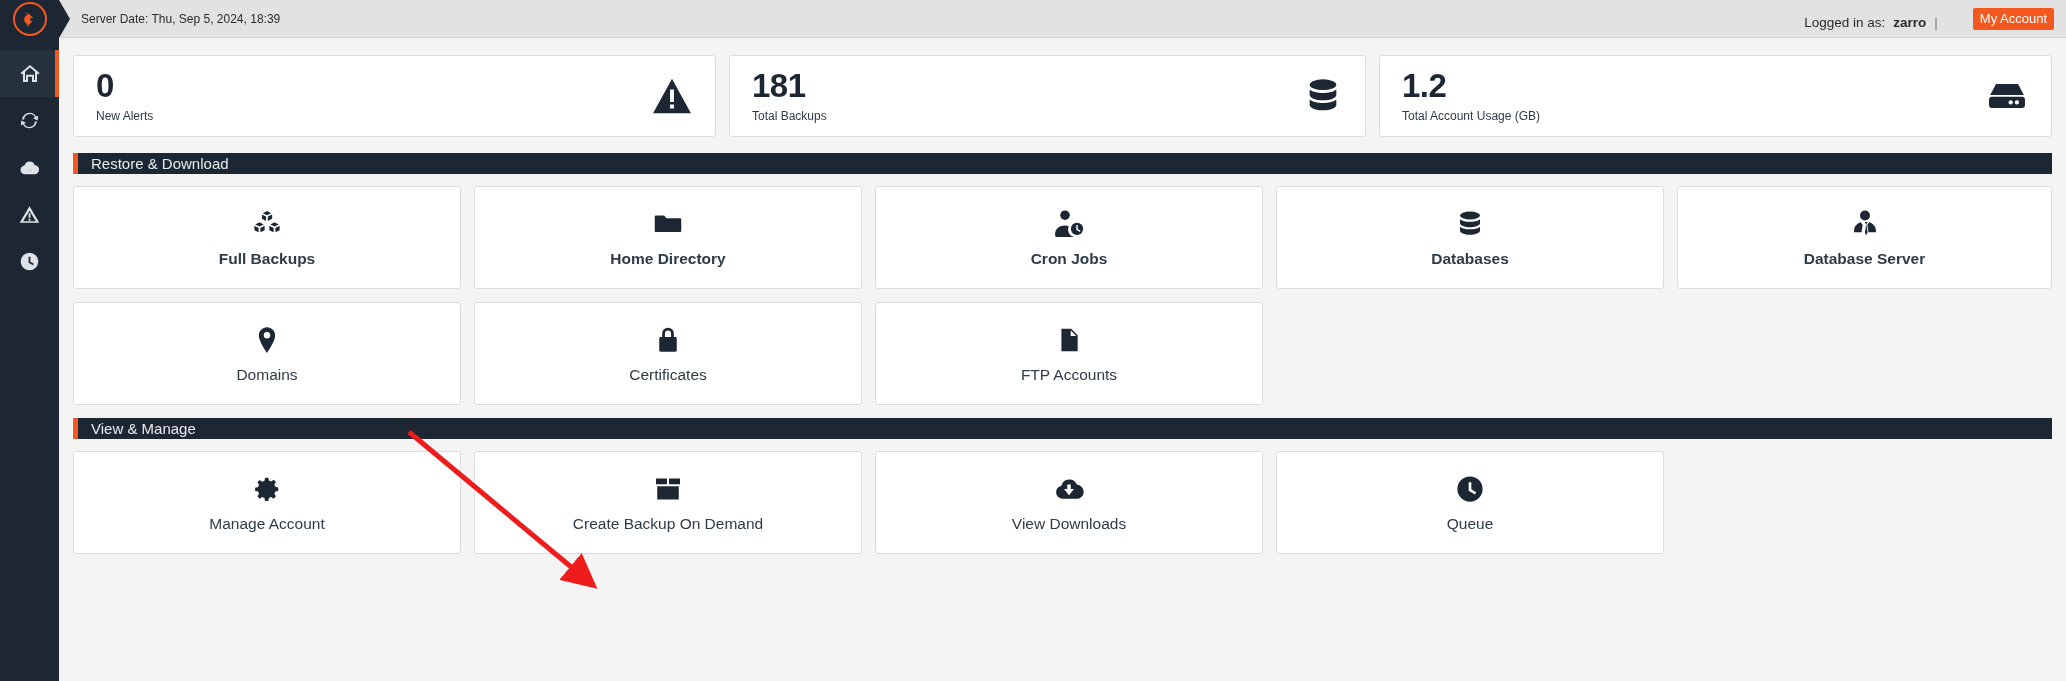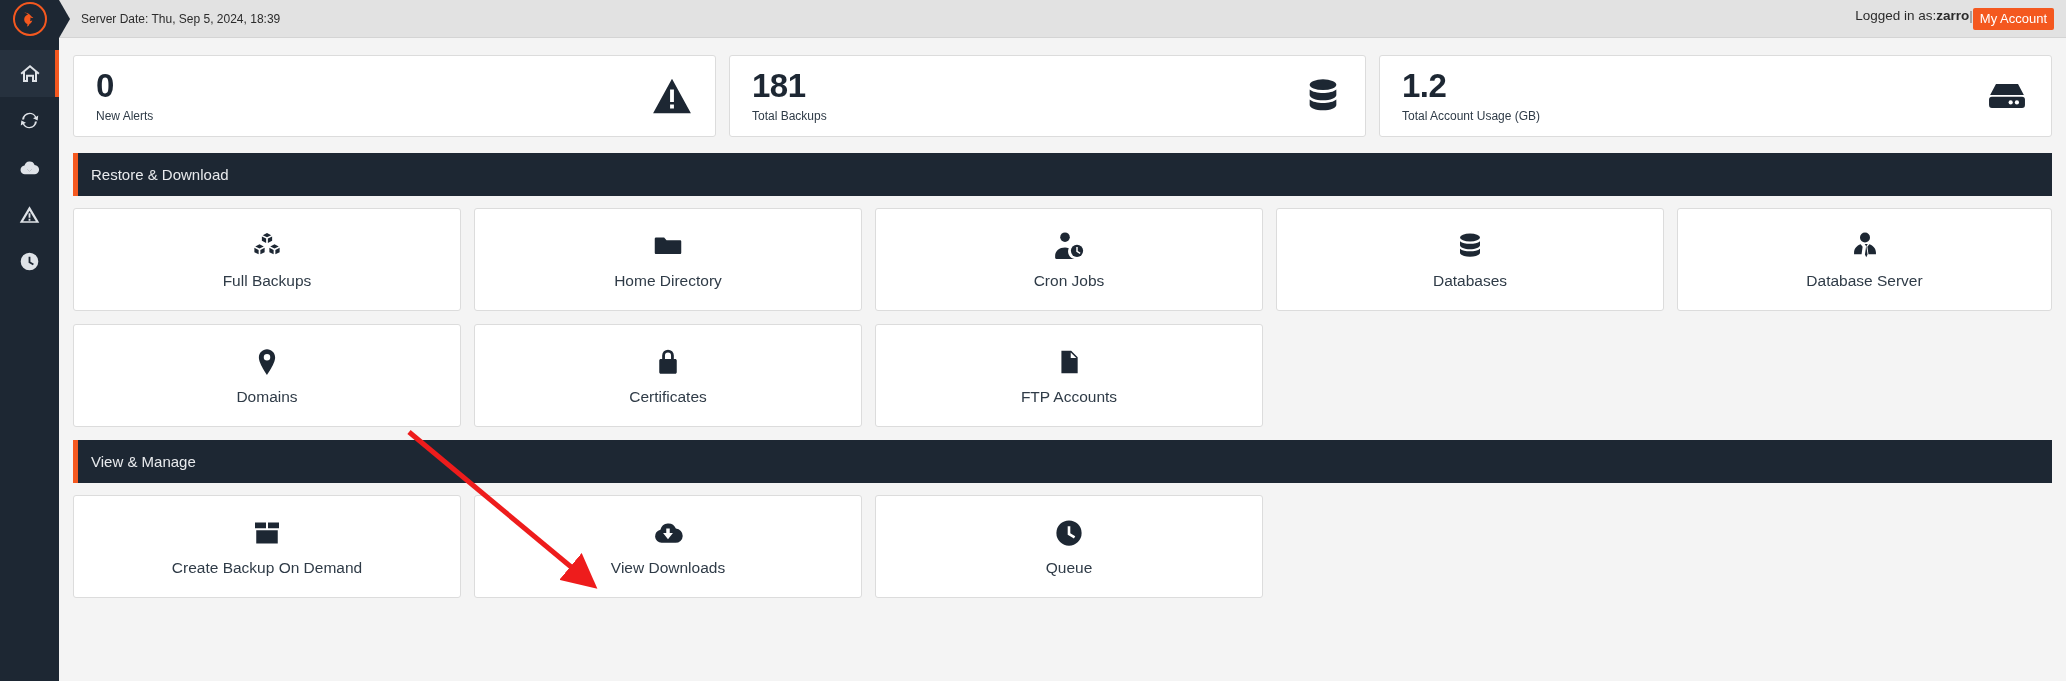--- a/index.html
+++ b/index.html
@@ -55,28 +55,29 @@
   
   .main { flex: 1 1 auto; display: flex; flex-direction: column; min-width: 0; }
 
   .topbar {
     height: 38px; background: #e2e2e2;
     display: flex; align-items: center;
     padding-left: 22px; padding-right: 12px;
     border-bottom: 1px solid #d4d4d4;
   }
   .server-date { font-size: 12px; color: #2b2b2b; }
-  .topbar-right { margin-left: auto; display: flex; align-items: flex-start; gap: 0; font-size: 13.5px; color: #2b2b2b; }
+  .topbar-right { margin-left: auto; display: flex; align-items: flex-end; gap: 8px; font-size: 13.5px; color: #2b2b2b; }
   .topbar-right .user { font-weight: bold; }
   .pipe { color: #777; }
   .my-account {
     background: #f4581f; color: #fff; font-size: 13px;
     padding: 4px 7px 5px; border-radius: 2px;
     border: none; cursor: pointer; line-height: 1;
     font-family: "Liberation Sans", sans-serif;
+    margin-left: 27px;
   }
 
   .content { flex: 1 1 auto; background: #f4f4f4; padding: 17px 14px 0 14px; }
 
   
   .stats { display: flex; gap: 13px; margin-bottom: 16px; }
   .stat-card {
     background: #fff; border: 1px solid #dcdcdc; border-radius: 3px;
     height: 82px; position: relative;
     display: flex; flex-direction: column; justify-content: center;
@@ -86,37 +87,37 @@
   .stat-card.c2 { flex: 0 0 637px; }
   .stat-card.c3 { flex: 1 1 auto; }
   .stat-value { font-size: 33px; font-weight: bold; color: #1d2733; line-height: 1.05; letter-spacing: -0.5px; }
   .stat-label { font-size: 12px; color: #2f3b47; margin-top: 6px; }
   .stat-icon { position: absolute; right: 22px; top: 50%; transform: translateY(-50%); }
   .stat-icon svg { display: block; fill: #1d2733; }
 
   
   .section-header {
     background: #1d2733; color: #e8eaed;
-    height: 43px; display: flex; align-items: center;
+    height: 21px; display: flex; align-items: center;
     font-size: 15px;
     border-left: 5px solid #f4581f;
     padding-left: 13px;
     margin-bottom: 12px;
   }
 
   
   .tiles { display: flex; gap: 13px; margin-bottom: 13px; }
   .tile {
     background: #fff; border: 1px solid #dcdcdc; border-radius: 3px;
     height: 103px;
     display: flex; flex-direction: column; align-items: center; justify-content: center;
     cursor: pointer;
     flex: 0 0 388px;
   }
-  .tiles.five .tile { flex: 0 0 388px; }
+  .tiles.five .tile { flex: 0 0 388px; font-weight: bold; }
   .tiles.five .tile:last-child { flex: 1 1 auto; }
   .tile-icon { height: 34px; display: flex; align-items: center; justify-content: center; margin-bottom: 9px; }
   .tile-icon svg { display: block; fill: #1d2733; }
   .tile-label { font-size: 15.5px; color: #2f3b47; }
 
   
   .annot { position: absolute; left: 0; top: 0; width: 2066px; height: 681px; pointer-events: none; }
 </style>
 </head>
 <body>
@@ -298,20 +299,29 @@
           <div class="tile-label">FTP Accounts</div>
         </div>
       </div>
 
       <div class="section-header">View &amp; Manage</div>
 
       <div class="tiles four">
         <div class="tile">
           <div class="tile-icon">
             <svg width="30" height="30" viewBox="0 0 24 24">
+                <path d="M12 8.1a3.9 3.9 0 1 0 0 7.8 3.9 3.9 0 0 0 0-7.8zm0 6a2.1 2.1 0 1 1 0-4.2 2.1 2.1 0 0 1 0 4.2z"></path>
+                <path d="M21 13.3v-2.6l-2.4-.5a6.9 6.9 0 0 0-.75-1.8l1.35-2-1.85-1.85-2 1.35a6.9 6.9 0 0 0-1.8-.75L13.05 3h-2.6l-.5 2.4a6.9 6.9 0 0 0-1.8.75l-2-1.35L4.3 6.65l1.35 2a6.9 6.9 0 0 0-.75 1.8L2.5 10.95v2.6l2.4.5a6.9 6.9 0 0 0 .75 1.8l-1.35 2 1.85 1.85 2-1.35a6.9 6.9 0 0 0 1.8.75l.5 2.4h2.6l.5-2.4a6.9 6.9 0 0 0 1.8-.75l2 1.35 1.85-1.85-1.35-2a6.9 6.9 0 0 0 .75-1.8l2.4-.5z"></path>
+              </svg>
+          </div>
+          <div class="tile-label">Manage Account</div>
+        </div>
+        <div class="tile">
+          <div class="tile-icon">
+            <svg width="30" height="30" viewBox="0 0 24 24">
                 <path d="M2.4 3.6h8.8v4.6H2.4V3.6zm10.4 0h8.8v4.6h-8.8V3.6z"></path>
                 <path d="M3.4 9.8h17.2v10.6H3.4V9.8z"></path>
               </svg>
           </div>
           <div class="tile-label">Create Backup On Demand</div>
         </div>
         <div class="tile">
           <div class="tile-icon">
             <svg width="32" height="32" viewBox="0 0 24 24">
                 <path d="M7.2 19.4A5 5 0 0 1 6.3 9.5a6.1 6.1 0 0 1 11.6-.8 4.9 4.9 0 0 1-.4 10.7H7.2z"></path>

